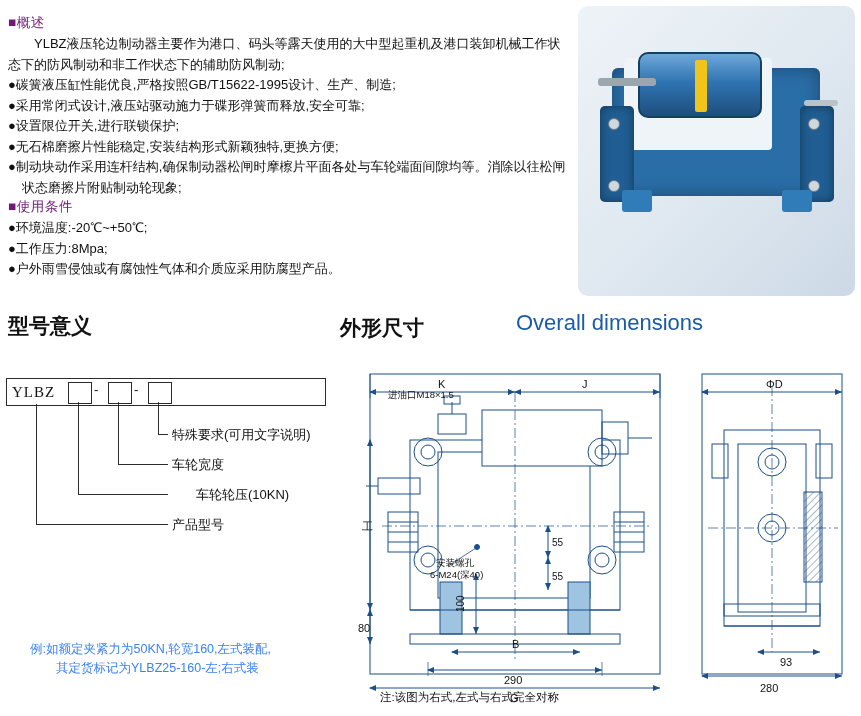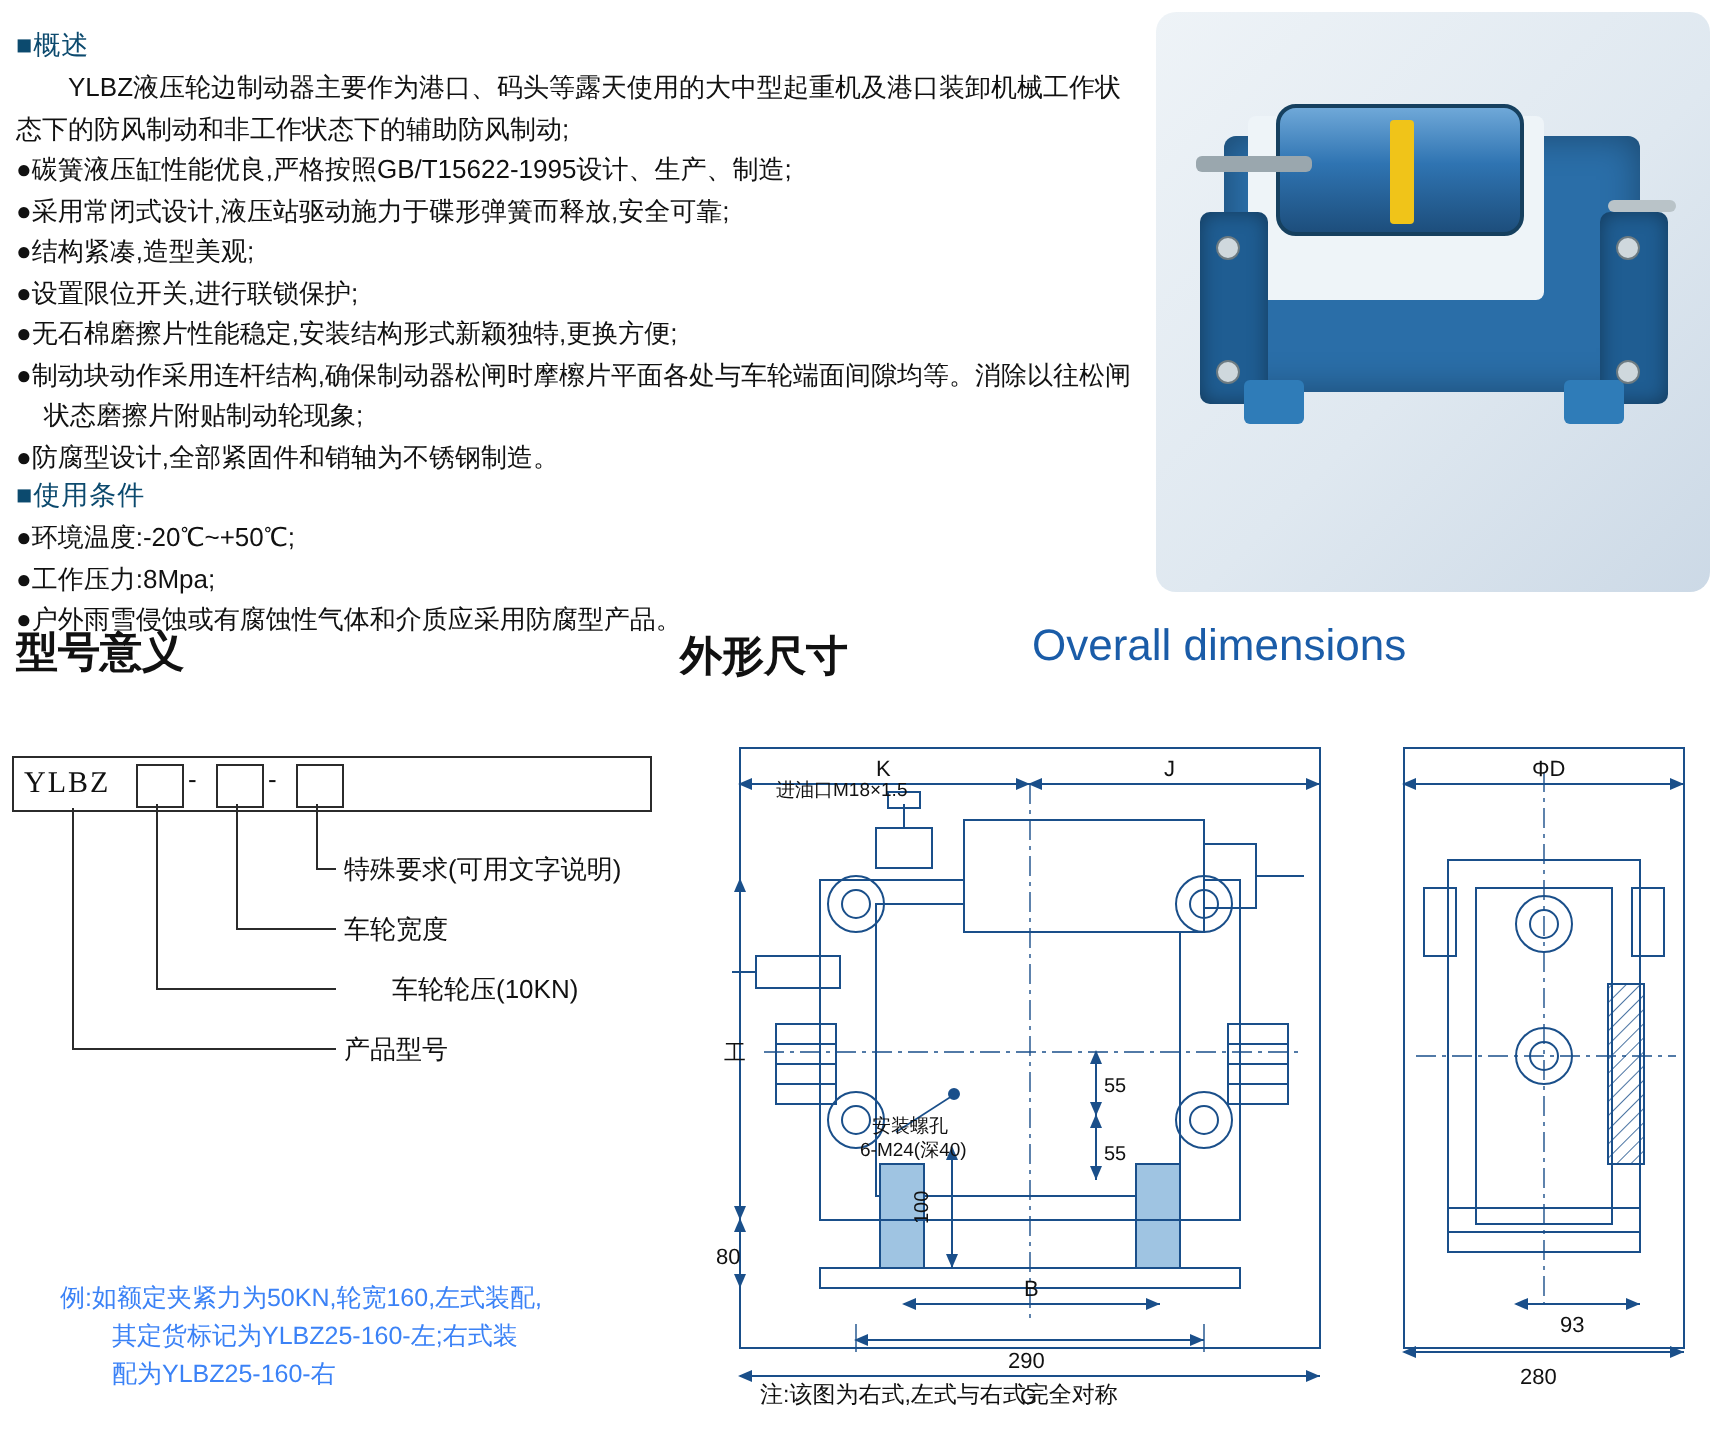--- a/index.html
+++ b/index.html
@@ -23,21 +23,21 @@
 
   
   .overview {
     position: absolute;
     left: 8px;
     top: 14px;
     width: 560px;
   }
   .ov-heading {
     font-size: 13.5px;
-    color: #0c4a6e;
+    color: #701a75;
     margin-bottom: 2px;
     letter-spacing: 0.5px;
   }
   .ov-line {
     font-size: 13px;
     line-height: 20.5px;
     color: #111;
     white-space: nowrap;
   }
   .ov-line.indent {
@@ -252,25 +252,23 @@
 </head>
 <body>
 
 <div class="page">
 
   <div class="overview">
     <div class="ov-heading">■概述</div>
     <div class="ov-line indent">YLBZ液压轮边制动器主要作为港口、码头等露天使用的大中型起重机及港口装卸机械工作状态下的防风制动和非工作状态下的辅助防风制动;</div>
     <div class="ov-sub">●碳簧液压缸性能优良,严格按照GB/T15622-1995设计、生产、制造;</div>
     <div class="ov-sub">●采用常闭式设计,液压站驱动施力于碟形弹簧而释放,安全可靠;</div>
-    <div class="ov-sub">●结构紧凑,造型美观;</div>
     <div class="ov-sub">●设置限位开关,进行联锁保护;</div>
     <div class="ov-sub">●无石棉磨擦片性能稳定,安装结构形式新颖独特,更换方便;</div>
     <div class="ov-sub">●制动块动作采用连杆结构,确保制动器松闸时摩檫片平面各处与车轮端面间隙均等。消除以往松闸状态磨擦片附贴制动轮现象;</div>
-    <div class="ov-sub">●防腐型设计,全部紧固件和销轴为不锈钢制造。</div>
     <div class="ov-heading">■使用条件</div>
     <div class="ov-sub">●环境温度:-20℃~+50℃;</div>
     <div class="ov-sub">●工作压力:8Mpa;</div>
     <div class="ov-sub">●户外雨雪侵蚀或有腐蚀性气体和介质应采用防腐型产品。</div>
   </div>
 
   <div class="photo-panel">
     <div class="photo-inner">
       <div class="brk-frame"></div>
       <div class="brk-window"></div>
@@ -318,21 +316,20 @@
 
     <div class="tc-label" style="left:166px; top:48px;">特殊要求(可用文字说明)</div>
     <div class="tc-label" style="left:166px; top:78px;">车轮宽度</div>
     <div class="tc-label" style="left:166px; top:108px;margin-left:24px;">车轮轮压(10KN)</div>
     <div class="tc-label" style="left:166px; top:138px;">产品型号</div>
   </div>
 
   <div class="example">
     <div>例:如额定夹紧力为50KN,轮宽160,左式装配,</div>
     <div class="l2">其定货标记为YLBZ25-160-左;右式装</div>
-    <div class="l3">配为YLBZ25-160-右</div>
   </div>
 
   <div class="drawing">
     <svg width="505" height="350" viewBox="0 0 505 350">
       <defs>
         <marker id="ar" markerWidth="8" markerHeight="8" refX="7" refY="3" orient="auto">
           <path d="M0,0 L7,3 L0,6 z" fill="#1a4f8a"></path>
         </marker>
         <marker id="arl" markerWidth="8" markerHeight="8" refX="1" refY="3" orient="auto">
           <path d="M7,0 L0,3 L7,6 z" fill="#1a4f8a"></path>

